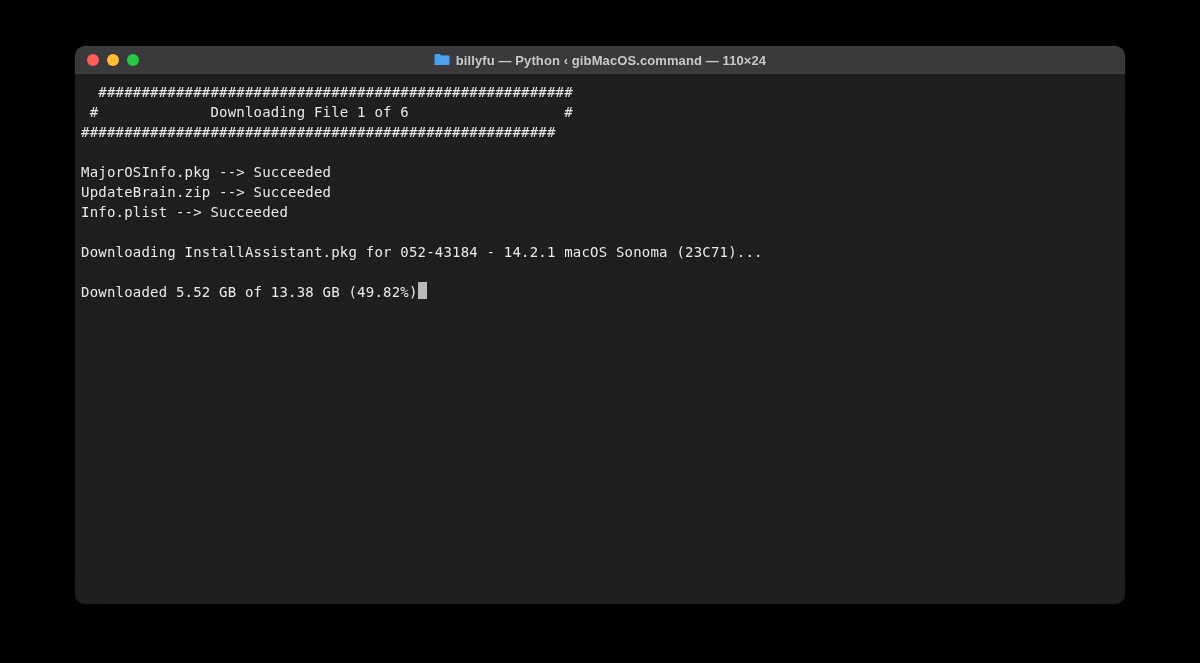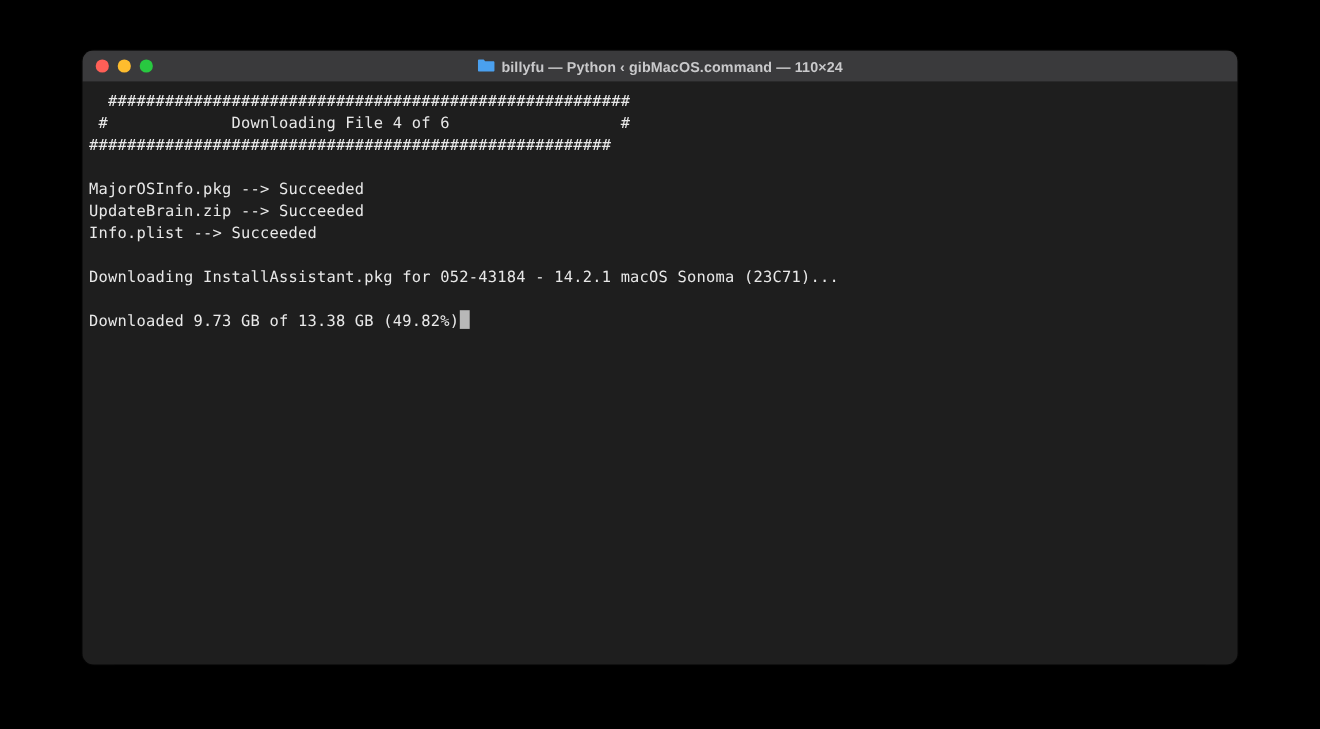--- a/index.html
+++ b/index.html
@@ -95,23 +95,23 @@
     <div class="title-content">
       <span class="folder-icon">
         <svg viewBox="0 0 16 13" width="16" height="13">
           <path d="M1.5 1 h4.2 l1.4 1.6 H14.5 c0.55 0 1 0.45 1 1 V11 c0 0.55 -0.45 1 -1 1 H1.5 c-0.55 0 -1 -0.45 -1 -1 V2 c0 -0.55 0.45 -1 1 -1 Z" fill="#4aa0ef"></path>
         </svg>
       </span>
       <span>billyfu — Python ‹ gibMacOS.command — 110×24</span>
     </div>
   </div>
   <div class="terminal-body"><span>  #######################################################</span>
-<span> #             Downloading File 4 of 6                  #</span>
+<span> #             Downloading File 1 of 6                  #</span>
 <span>#######################################################</span>
 <span></span>
 <span>MajorOSInfo.pkg --&gt; Succeeded</span>
 <span>UpdateBrain.zip --&gt; Succeeded</span>
 <span>Info.plist --&gt; Succeeded</span>
 <span></span>
 <span>Downloading InstallAssistant.pkg for 052-43184 - 14.2.1 macOS Sonoma (23C71)...</span>
 <span></span>
-<span>Downloaded 9.73 GB of 13.38 GB (49.82%)</span><span class="cursor"></span></div>
+<span>Downloaded 5.52 GB of 13.38 GB (49.82%)</span><span class="cursor"></span></div>
 </div>
 
 </body></html>

